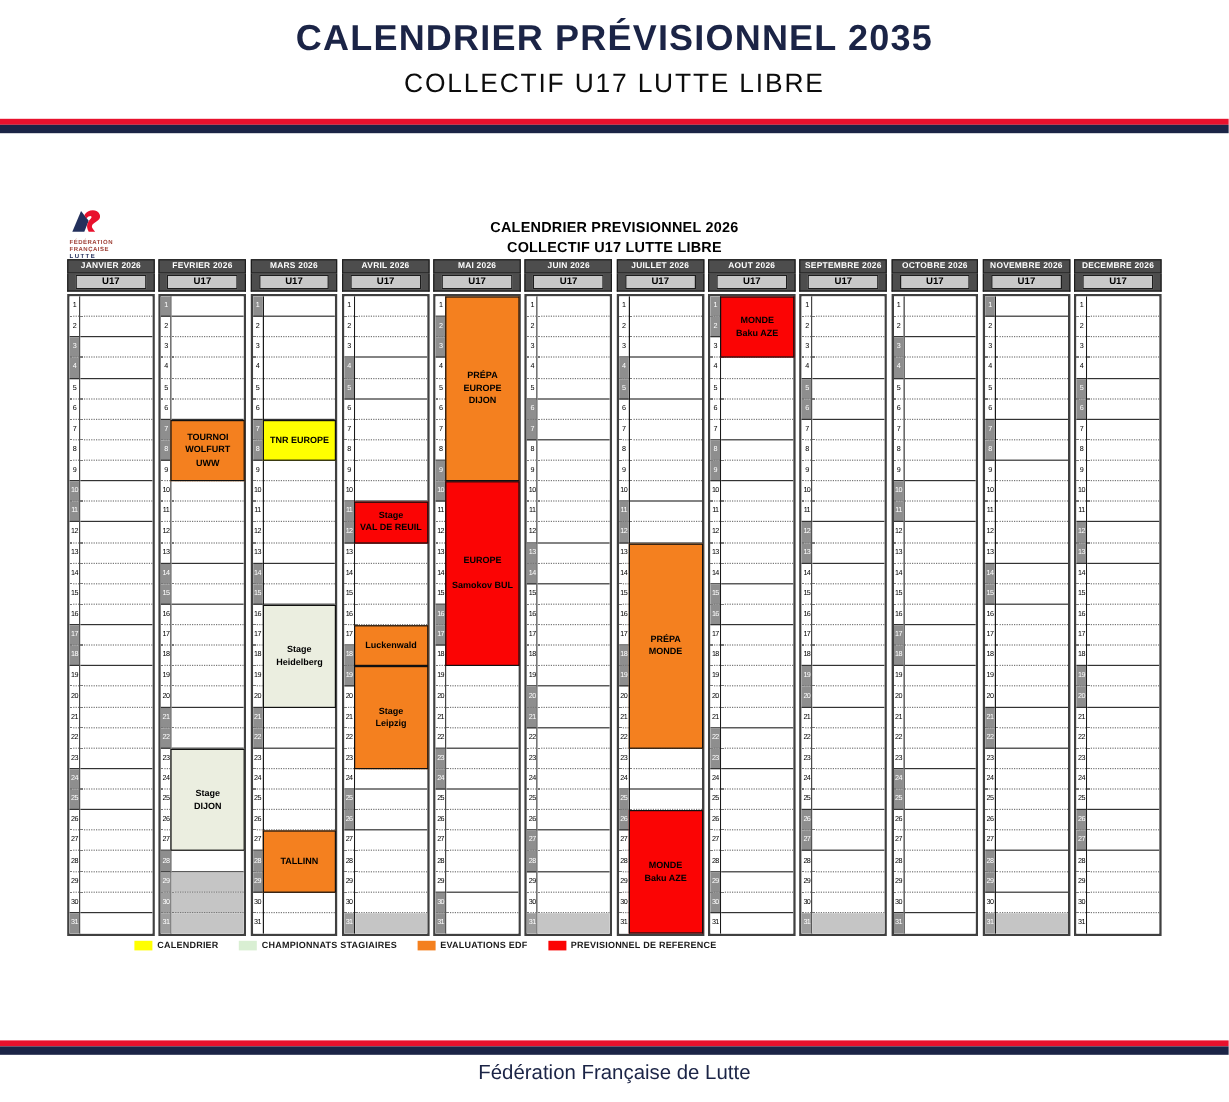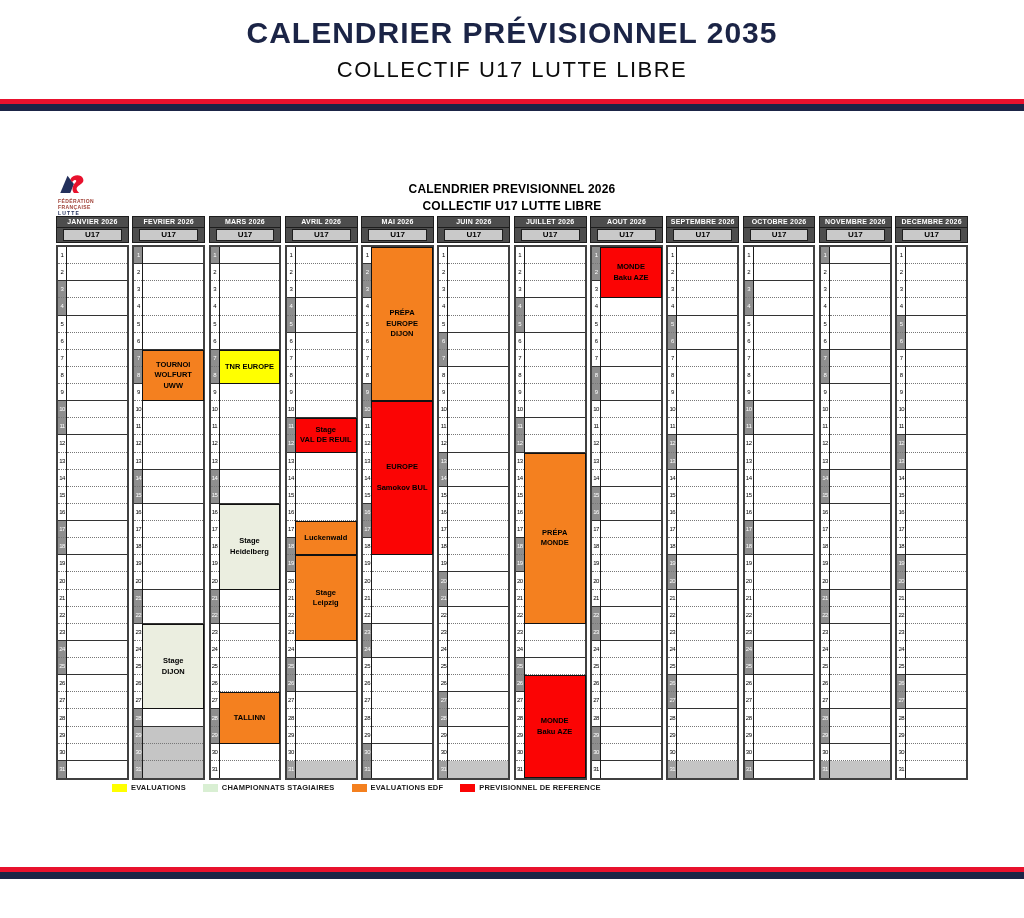--- a/index.html
+++ b/index.html
@@ -1001,32 +1001,33 @@
               <div class="rowline" style="top: 96.7742%; height: 3.22581%; border-bottom: none;"></div>
             </div>
           </div>
         </div>
       </div>
   </div>
 
   <div id="legend">
       <div class="legend-item">
         <div class="swatch" style="background: rgb(255, 255, 0);"></div>
-        <div class="legend-label">EVALUATIONS</div>
+        <div class="legend-label">CALENDRIER</div>
       </div>
       <div class="legend-item">
         <div class="swatch" style="background: rgb(217, 239, 211);"></div>
         <div class="legend-label">CHAMPIONNATS STAGIAIRES</div>
       </div>
       <div class="legend-item">
         <div class="swatch" style="background: rgb(244, 128, 31);"></div>
         <div class="legend-label">EVALUATIONS EDF</div>
       </div>
       <div class="legend-item">
         <div class="swatch" style="background: rgb(251, 4, 4);"></div>
         <div class="legend-label">PREVISIONNEL DE REFERENCE</div>
       </div>
     </div>
 
   <div class="stripe red-bottom" style="background: rgb(232, 17, 45);"></div>
   <div class="stripe navy-bottom" style="background: rgb(27, 36, 70);"></div>
+  <div class="footer-text">Fédération Française de Lutte</div>
 
 </div>
 
 </body></html>

